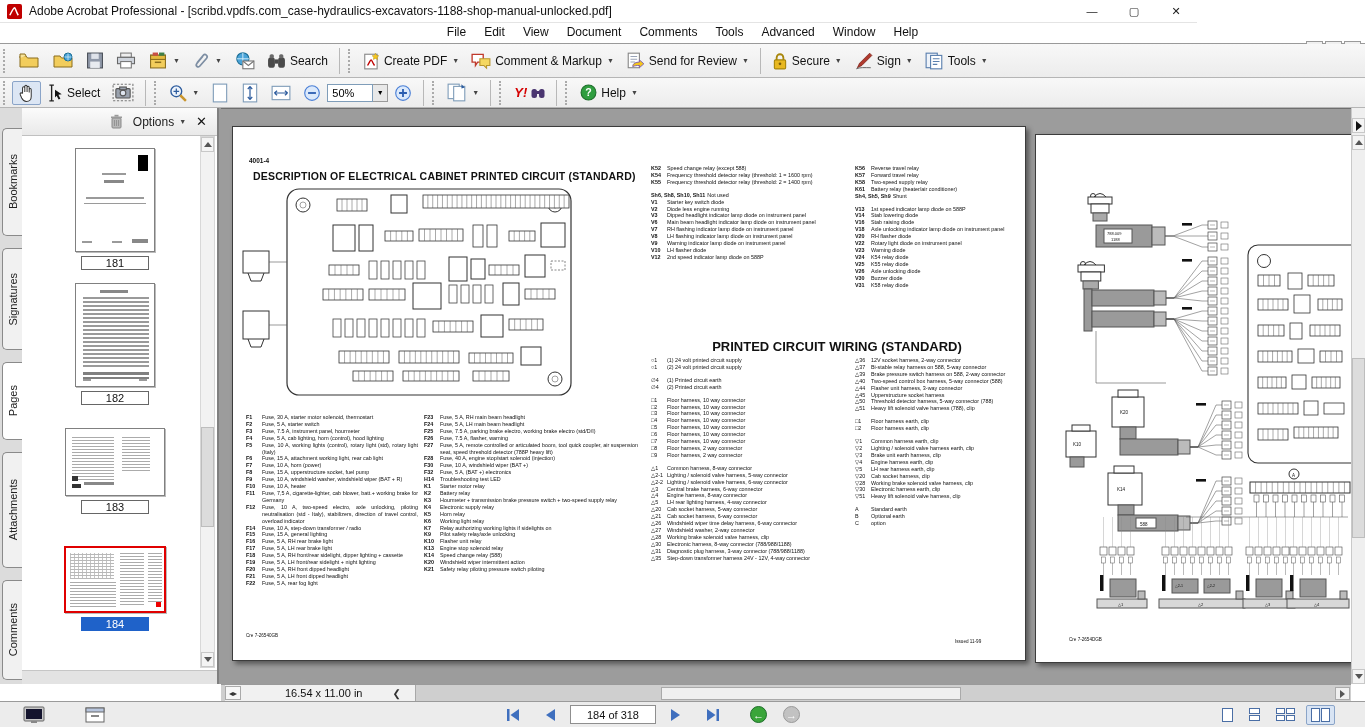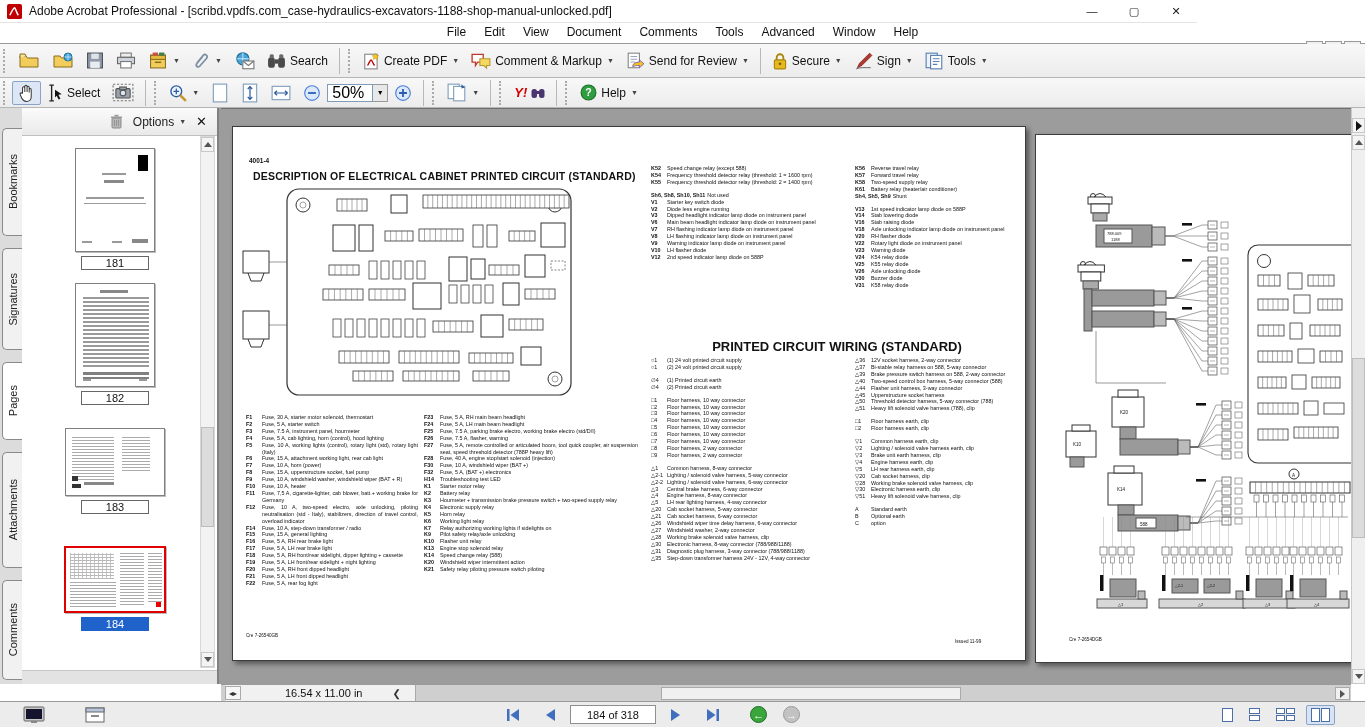--- a/index.html
+++ b/index.html
@@ -30,21 +30,21 @@
     border-bottom:1px solid #b5b5b5; display:flex; align-items:center; }
   #toolbar1 { top:44px; height:34px; }
   #toolbar2 { top:78px; height:30px; }
   .grip { width:5px; height:24px; border-left:2px dotted #aaa; margin:0 4px 0 3px; }
   .tb-sep { width:1px; height:26px; background:#b8b8b8; margin:0 5px; }
   .tb-btn { display:flex; align-items:center; gap:4px; padding:2px 5px; border:1px solid transparent;
     border-radius:2px; font-size:12px; color:#111; white-space:nowrap; }
   .tb-btn.sel { border:1px solid #8aa4c8; background:#dce6f4; }
   .dd { font-size:7px; color:#444; margin-left:1px; }
   .combo { display:flex; align-items:center; }
-  .combo input { width:46px; height:18px; border:1px solid #7f9db9; font-size:16px; padding:1px 4px;
+  .combo input { width:46px; height:18px; border:1px solid #7f9db9; font-size:11px; padding:1px 4px;
     font-family:"Liberation Sans",sans-serif; }
   .combo .cbtn { width:15px; height:18px; background:#e8e8e8; border:1px solid #9a9a9a; border-left:none;
     font-size:7px; display:flex; align-items:center; justify-content:center; }
 
   
   #main { position:absolute; left:0; top:108px; width:1365px; height:576px; background:#9c9c9c; }
 
   
   #tabstrip { position:absolute; left:0; top:0; width:22px; height:576px; background:#dcdcdc; }
   .vtab { position:absolute; left:2px; width:20px; background:#f1f1f1; border:1px solid #8a8a8a;

